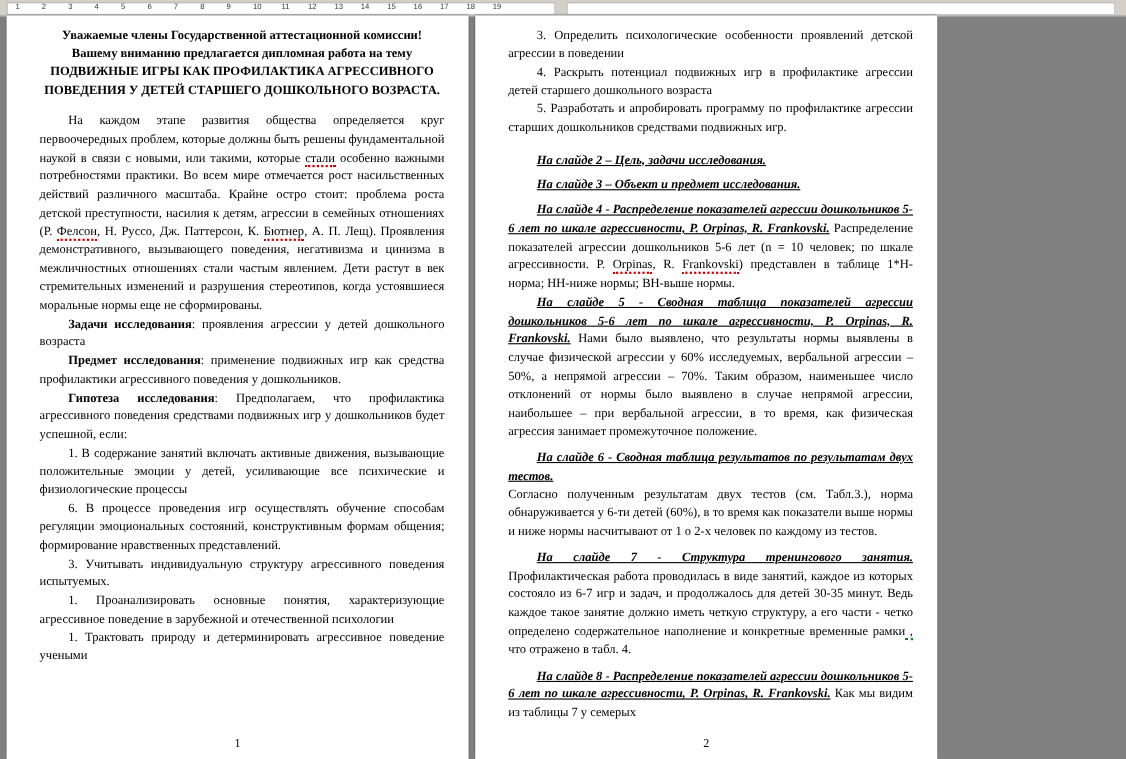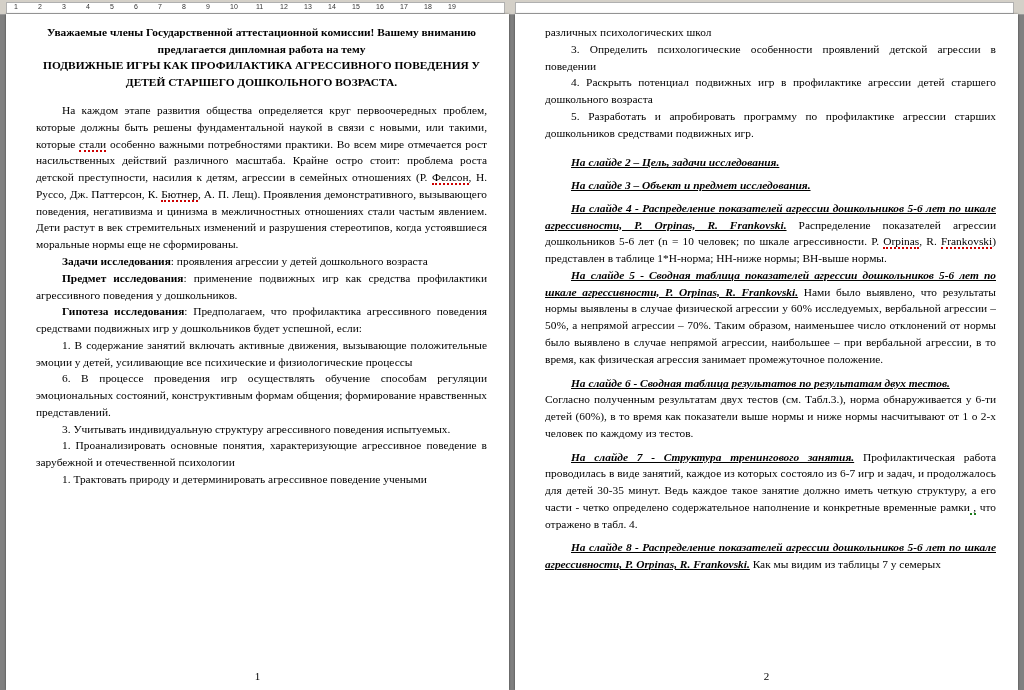--- a/index.html
+++ b/index.html
@@ -41,21 +41,21 @@
     top: 2px;
     font-size: 7px;
     line-height: 10px;
     color: #333;
     font-family: "Liberation Sans", sans-serif;
   }
   .pages {
     position: absolute;
     top: 14px;
     left: 0;
-    width: 1024px;
+    width: 852px;
     height: 676px;
     display: flex;
     gap: 6px;
     padding-left: 6px;
     box-sizing: border-box;
   }
   .page {
     position: relative;
     width: 503px;
     height: 676px;
@@ -173,21 +173,20 @@
         <p>1. Проанализировать основные понятия, характеризующие агрессивное поведение в зарубежной и отечественной психологии</p>
         <p>1. Трактовать природу и детерминировать агрессивное поведение учеными</p>
 
       </div>
       <div class="page-number">1</div>
     </div>
 
     <div class="page">
       <div class="page-body">
 
-        <p class="noind">различных психологических школ</p>
 
         <p>3. Определить психологические особенности проявлений детской агрессии в поведении</p>
         <p>4. Раскрыть потенциал подвижных игр в профилактике агрессии детей старшего дошкольного возраста</p>
         <p>5. Разработать и апробировать программу по профилактике агрессии старших дошкольников средствами подвижных игр.</p>
 
         <div class="gap"></div>
 
         <p class="slide-line">На слайде 2 – Цель, задачи исследования.</p>
 
         <p class="slide-line">На слайде 3 – Объект и предмет исследования.</p>

